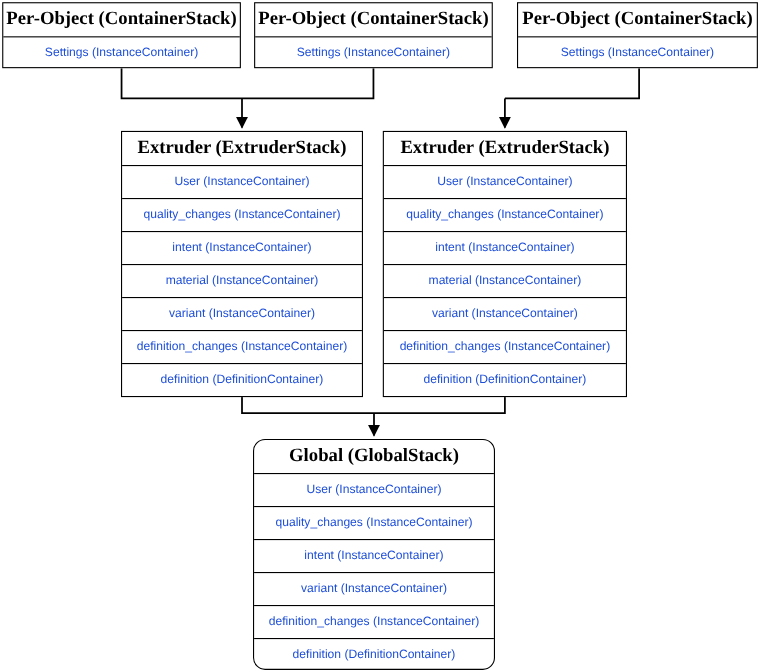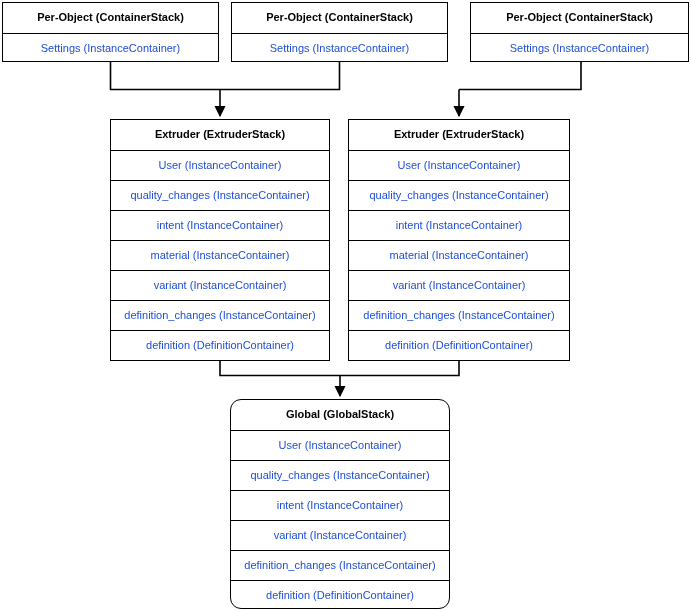--- a/index.html
+++ b/index.html
@@ -43,21 +43,22 @@
     font-size: 11px;
     color: #1d4ed8;
     border-top: 1.2px solid #000000;
     white-space: nowrap;
     overflow: hidden;
   }
   .node .row.head {
     border-top: none;
     font-weight: bold;
     color: #000000;
-    font-size: 11px;
+    font-size: 17px;
+    font-family: Liberation Serif, serif;
   }
   
   #node-po-1 { left: 2px;   top: 2px; width: 217px; height: 60px; }
   #node-po-2 { left: 231px; top: 2px; width: 217px; height: 60px; }
   #node-po-3 { left: 470px; top: 2px; width: 219px; height: 60px; }
   
   #node-ex-1 { left: 110px; top: 119px; width: 220px; height: 242px; }
   #node-ex-2 { left: 348px; top: 119px; width: 222px; height: 242px; }
   
   #node-global { left: 230px; top: 399px; width: 220px; height: 210px; border-radius: 11px; }

